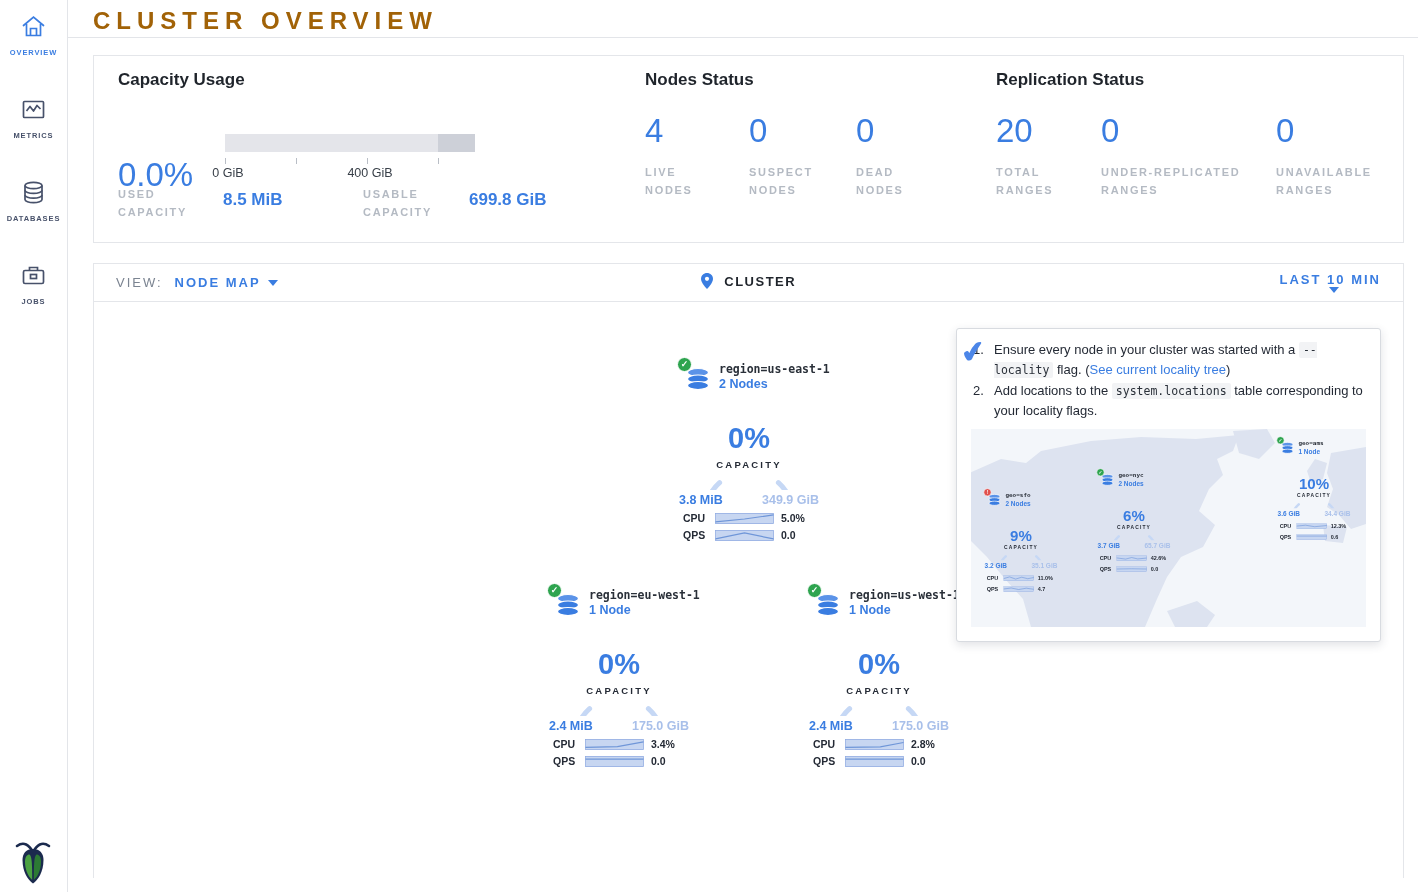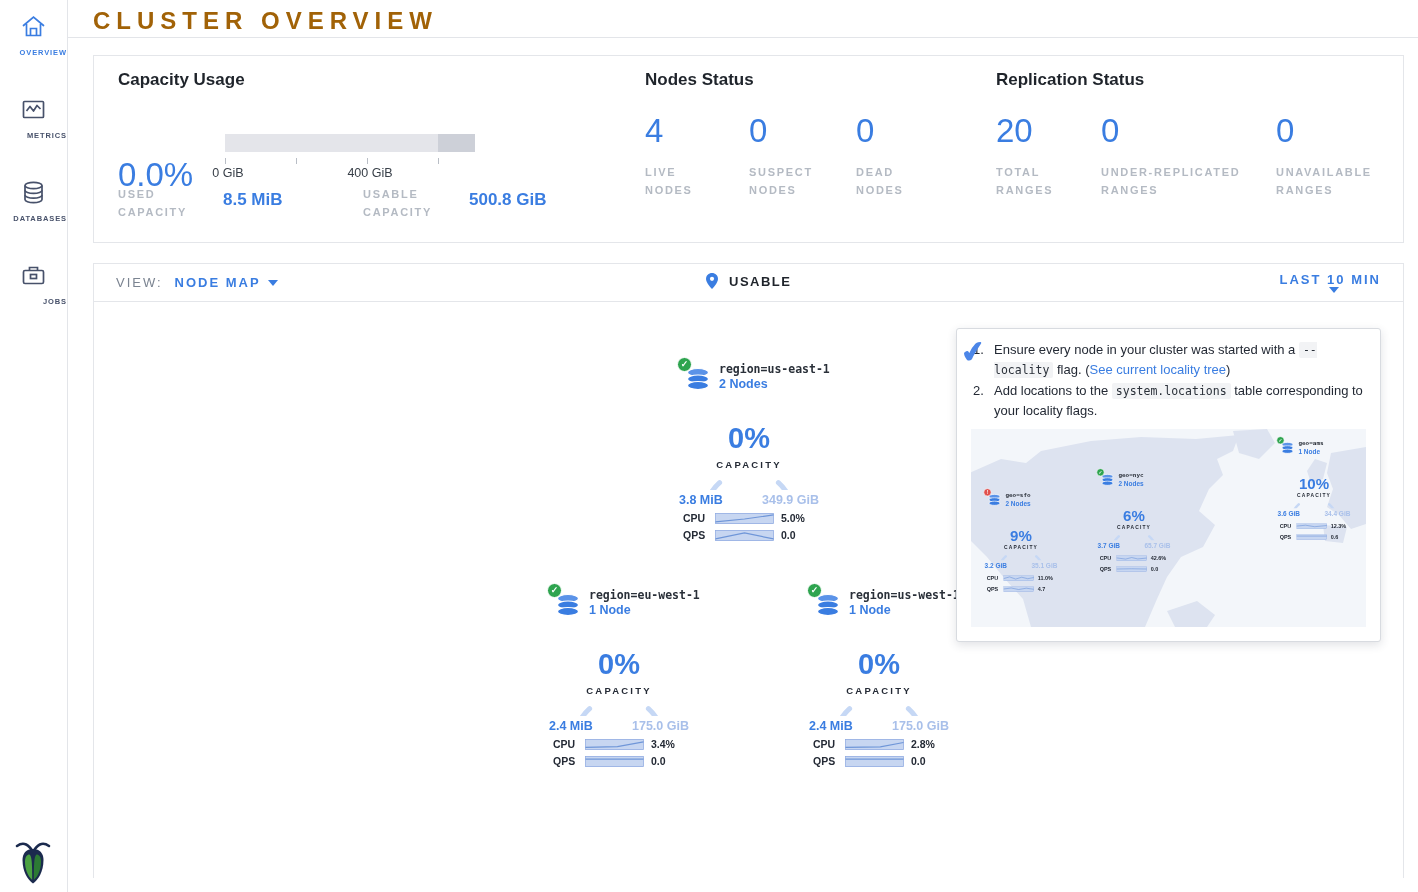--- a/index.html
+++ b/index.html
@@ -6,21 +6,21 @@
   html,body { width:1418px; height:892px; overflow:hidden; background:#fff;
     font-family:"Liberation Sans", sans-serif; color:#242a35; }
 
   
   .sidebar { position:absolute; left:0; top:0; width:68px; height:892px;
     background:#fff; border-right:1px solid #e3e5e9; z-index:10; }
   .sb-item { width:100%; text-align:center; padding:13px 0 0; cursor:pointer; }
   .sb-item + .sb-item { margin-top:26px; }
   .sb-icon { display:inline-block; width:27px; height:27px; }
   .sb-icon svg { width:27px; height:27px; stroke:#47516a; fill:none; stroke-width:1.7; }
-  .sb-label { margin-top:4px; font-size:7.5px; font-weight:700; letter-spacing:.9px; color:#47516a;text-align:right; }
+  .sb-label { margin-top:4px; font-size:7.5px; font-weight:700; letter-spacing:.9px; color:#47516a; }
   .sb-item.active .sb-label { color:#3a7de1; }
   .sb-item.active .sb-icon svg { stroke:#3a7de1; }
   .sb-logo { position:absolute; left:12px; bottom:8px; width:42px; height:46px; cursor:pointer; }
 
   
   .header-bar { position:absolute; left:68px; top:0; width:1350px; height:38px;
     background:#fff; border-bottom:1px solid #e3e5e9; }
   .page-title { position:absolute; left:25px; top:7px; font-size:24px; font-weight:700;
     letter-spacing:6px; color:#a16207; }
 
@@ -157,21 +157,21 @@
   </div>
   <div class="tick" style="left:131px"></div>
   <div class="tick" style="left:202px"></div>
   <div class="tick" style="left:273px"></div>
   <div class="tick" style="left:344px"></div>
   <div class="tick-label" style="left:134px">0 GiB</div>
   <div class="tick-label" style="left:276px">400 GiB</div>
   <div class="cap-stat-label" style="left:24px;width:95px">USED CAPACITY</div>
   <div class="cap-stat-value" style="left:129px">8.5 MiB</div>
   <div class="cap-stat-label" style="left:269px;width:95px">USABLE CAPACITY</div>
-  <div class="cap-stat-value" style="left:375px">500.8 GiB</div>
+  <div class="cap-stat-value" style="left:375px">699.8 GiB</div>
 
   <div class="sec-title" style="left:551px">Nodes Status</div>
   <div id="node-status-stats">
       <div class="stat" style="left: 551px; width: 100px;">
         <div class="big-num">4</div>
         <div class="stat-label">
           <div>LIVE</div>
           <div>NODES</div>
         </div>
       </div>
@@ -224,21 +224,21 @@
       <span>NODE MAP</span>
       <span class="caret"></span>
     </span>
     <div class="toolbar-center">
       <span class="loc-pin">
         <svg width="12" height="16" viewBox="0 0 12 16">
           <path d="M6,0 C2.7,0 0,2.6 0,5.9 C0,10 6,16 6,16 C6,16 12,10 12,5.9 C12,2.6 9.3,0 6,0 Z" fill="#3a7de1"></path>
           <circle cx="6" cy="5.8" r="2.1" fill="#fff"></circle>
         </svg>
       </span>
-      <span class="loc-label">USABLE</span>
+      <span class="loc-label">CLUSTER</span>
     </div>
     <span class="time-range">
       <span>LAST 10 MIN</span>
       <span class="caret"></span>
     </span>
   </div>
 
   <div class="map-body" id="map-body">
       <div class="node-group" style="left: 710px; top: 286px;">
         <div class="ng-header">

